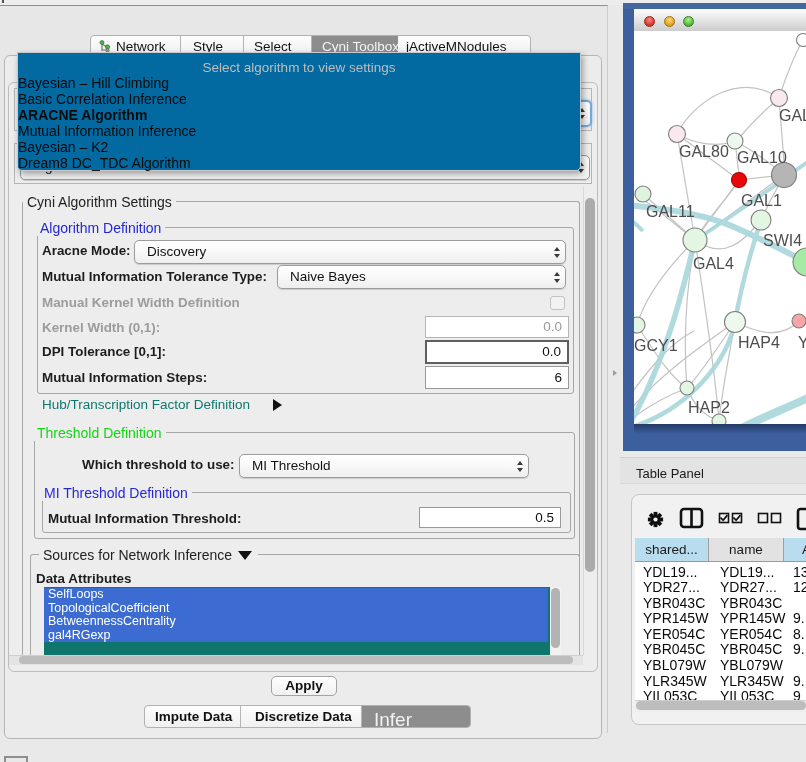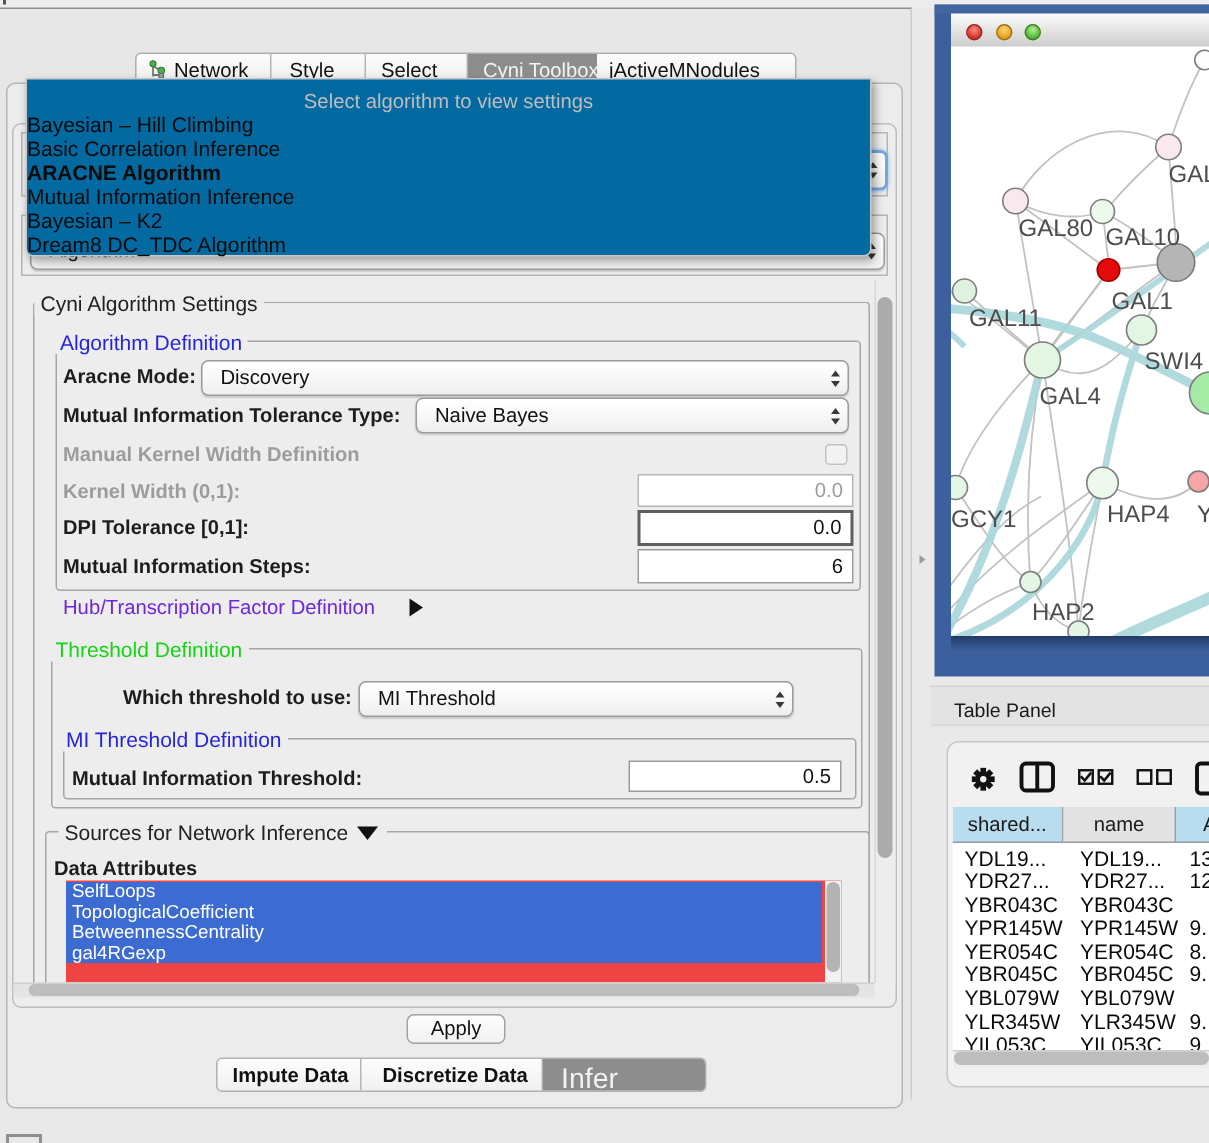--- a/index.html
+++ b/index.html
@@ -75,53 +75,53 @@
   </div>
 <div class="lblg" style="left:42px;top:295px">Manual Kernel Width Definition</div>
 <div class="ab" style="left:550px;top:296px;width:13px;height:12px;background:#f2f2f2;border:1px solid #c2c2c2;border-radius:3px"></div>
 <div class="lblg" style="left:42px;top:320px">Kernel Width (0,1):</div>
 <div class="field" style="left:425px;top:316px;width:144px;height:22px;border-color:#b5b5b5;color:#9c9c9c;line-height:20px">0.0</div>
 <div class="lbl" style="left:42px;top:344px">DPI Tolerance [0,1]:</div>
 <div class="field" style="left:425px;top:340px;width:144px;height:24px;border:2px solid #5f5f5f;line-height:20px">0.0</div>
 <div class="lbl" style="left:42px;top:370px">Mutual Information Steps:</div>
 <div class="field" style="left:425px;top:366px;width:144px;height:23px;line-height:21px">6</div>
 
-<div class="ab" style="left:42px;top:397px;font-size:13.5px;color:#6d28d9;white-space:nowrap">Hub/Transcription Factor Definition</div>
+<div class="ab" style="left:42px;top:397px;font-size:13.5px;color:#0f766e;white-space:nowrap">Hub/Transcription Factor Definition</div>
 <div class="ab" style="left:273px;top:399px;width:0;height:0;border-top:6px solid transparent;border-bottom:6px solid transparent;border-left:9px solid #111"></div>
 
 <div class="grp" style="left:34px;top:432px;width:539px;height:105px"></div>
 <div class="gtitle" style="left:33px;top:425px;color:#14d414">Threshold Definition</div>
 <div class="lbl" style="left:82px;top:457px">Which threshold to use:</div>
 <div class="combo" style="left:239px;top:454px;width:288px;height:22px">
     <span class="tx">MI Threshold</span>
     <span class="st"></span>
   </div>
 <div class="grp" style="left:42px;top:492px;width:527px;height:39px"></div>
 <div class="gtitle" style="left:40px;top:485px;color:#2626d8">MI Threshold Definition</div>
 <div class="lbl" style="left:48px;top:511px">Mutual Information Threshold:</div>
 <div class="field" style="left:419px;top:507px;width:142px;height:21px;line-height:19px">0.5</div>
 
 <div class="grp" style="left:30px;top:554px;width:548px;height:107px;border-bottom:none;border-radius:3px 3px 0 0"></div>
 <div class="gtitle" style="left:39px;top:547px;color:#222;padding-right:26px">Sources for Network Inference</div>
 <div class="ab" style="left:238px;top:551px;width:0;height:0;border-left:7px solid transparent;border-right:7px solid transparent;border-top:9px solid #111"></div>
 <div class="lbl" style="left:36px;top:571px">Data Attributes</div>
 
-<div class="ab" style="left:44px;top:587px;width:517px;height:68px;background:#ef4444;overflow:hidden">
+<div class="ab" style="left:44px;top:587px;width:517px;height:68px;background:#0f766e;overflow:hidden">
   <div class="ab" style="left:0;top:1px;width:504px;height:54px;background:#3c6cd1"></div>
   <div class="ab" style="left:4px;top:1px;font-size:12.5px;color:#fff;line-height:13.5px">SelfLoops<br>TopologicalCoefficient<br>BetweennessCentrality<br>gal4RGexp</div>
   <div class="ab" style="left:506px;top:0;width:11px;height:68px;background:#f2f2f2"></div>
   <div class="ab" style="left:506.5px;top:1px;width:9px;height:60px;background:#b3b3b3;border-radius:5px"></div>
 </div>
 
 <div class="ab" style="left:583px;top:187px;width:14px;height:468px;background:#ededed;border-left:1px solid #d8d8d8;box-sizing:border-box"></div>
 <div class="ab" style="left:585px;top:198px;width:10px;height:374px;background:#ababab;border-radius:6px"></div>
 <div class="ab" style="left:9px;top:655px;width:574px;height:10px;background:#e4e4e4;border-top:1px solid #d0d0d0;box-sizing:border-box"></div>
 <div class="ab" style="left:19px;top:656px;width:554px;height:8px;background:#bdbdbd;border-radius:5px"></div>
 
-<div class="ab" style="left:271px;top:676px;width:66px;height:20px;background:linear-gradient(#ffffff,#f0f0f0);border:1px solid #a3a3a3;border-radius:5px;box-sizing:border-box;text-align:center;font-size:13.5px;font-weight:normal;color:#111;line-height:18px">Apply</div>
+<div class="ab" style="left:271px;top:676px;width:66px;height:20px;background:linear-gradient(#ffffff,#f0f0f0);border:1px solid #a3a3a3;border-radius:5px;box-sizing:border-box;text-align:center;font-size:13.5px;font-weight:bold;color:#111;line-height:18px">Apply</div>
 
 <div class="ab" style="left:144px;top:705px;width:327px;height:23px;background:linear-gradient(#fdfdfd,#f0f0f0);border:1px solid #b2b2b2;border-radius:4px;box-sizing:border-box;overflow:hidden">
   <div class="ab" style="left:0;top:0;width:96px;height:23px;border-right:1px solid #b5b5b5;box-sizing:border-box"></div>
   <div class="ab" style="left:96px;top:0;width:121px;height:23px;border-right:1px solid #b5b5b5;box-sizing:border-box"></div>
   <div class="ab" style="left:217px;top:0;width:110px;height:23px;background:#8d8d8d"></div>
   <div class="ab" style="left:10px;top:3px;font-size:13.5px;font-weight:bold;color:#111">Impute Data</div>
   <div class="ab" style="left:110px;top:3px;font-size:13.5px;font-weight:bold;color:#111">Discretize Data</div>
   <div class="ab" style="left:229px;top:3px;font-size:19px;color:#f2f2f2">Infer Network</div>
 </div>
 

